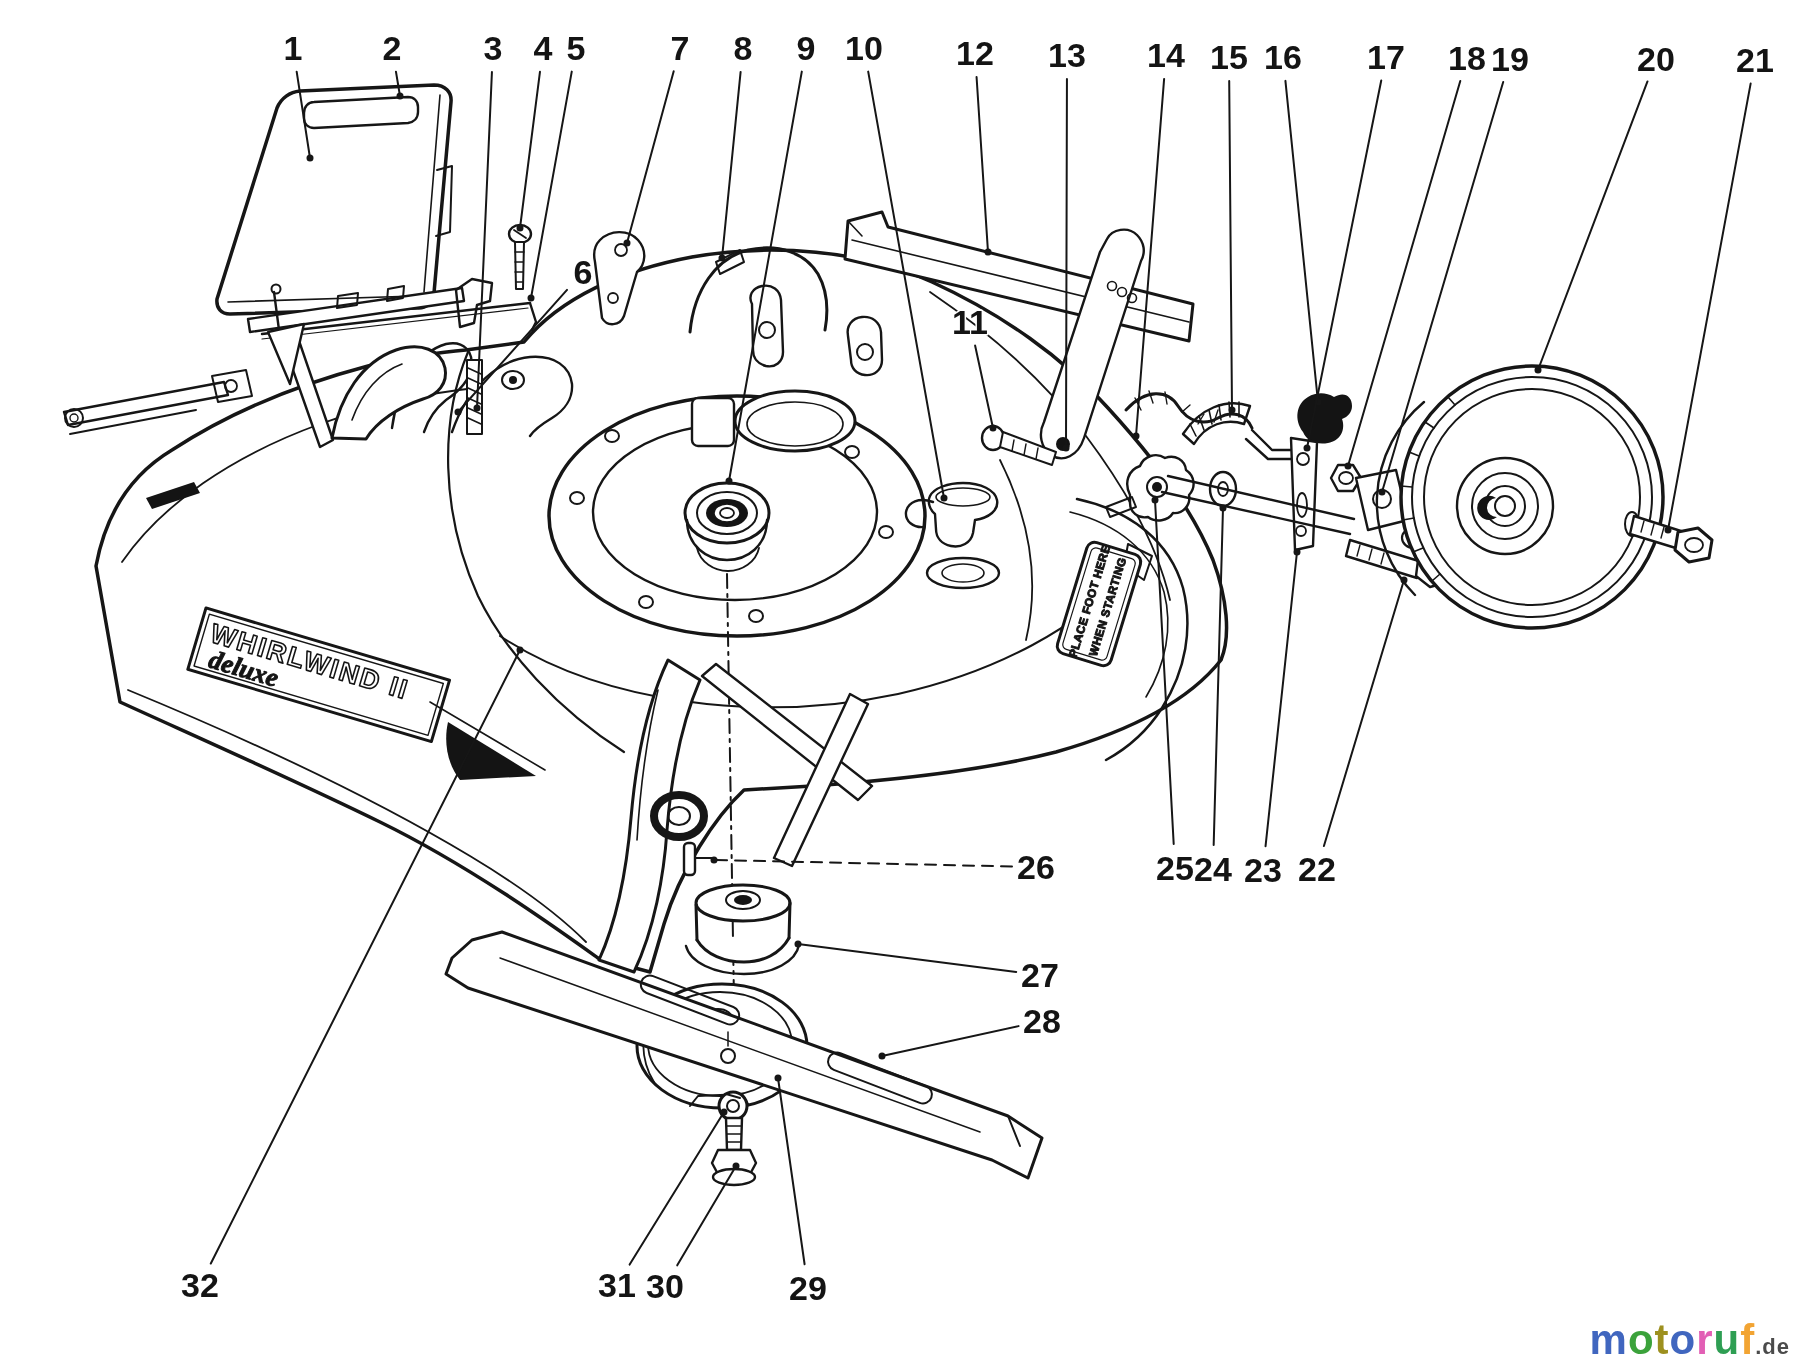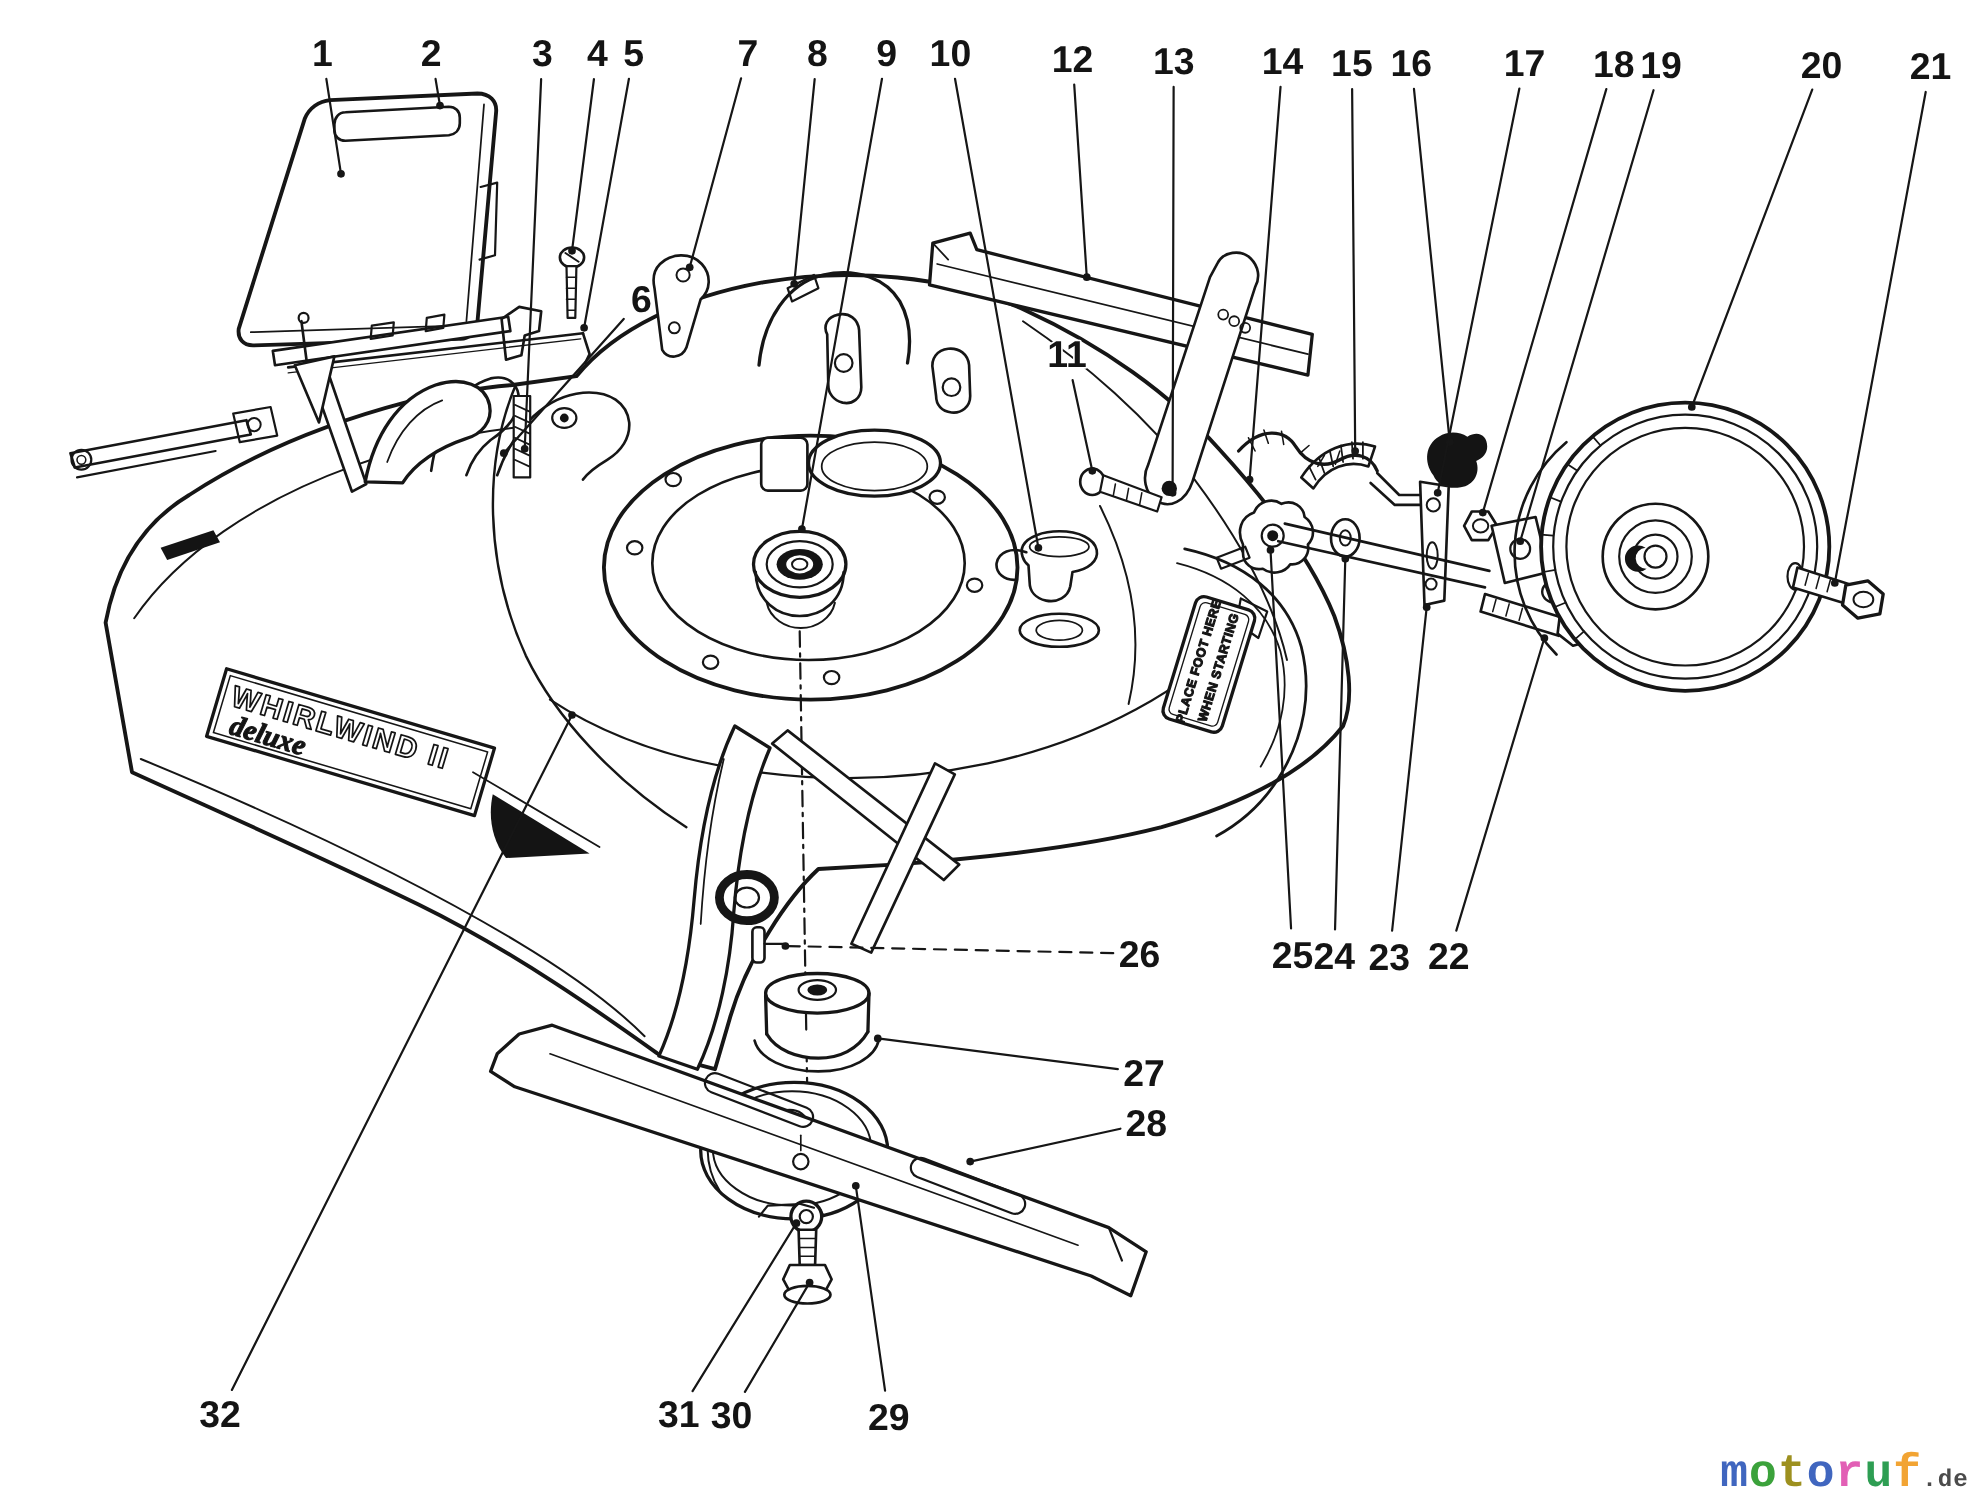--- a/index.html
+++ b/index.html
@@ -7,21 +7,21 @@
          font-family:"Liberation Sans",sans-serif;}
   svg{position:absolute;left:0;top:0;}
   .callout-num{font-family:"Liberation Sans",sans-serif;font-weight:bold;font-size:34px;
                fill:#141414;text-anchor:middle;paint-order:stroke;stroke:#ffffff;stroke-width:3px;}
   .ww-text{font-family:"Liberation Sans",sans-serif;font-weight:bold;font-size:27px;
            letter-spacing:2px;fill:#ffffff;stroke:#141414;stroke-width:1.6px;}
   .dx-text{font-family:"Liberation Serif",serif;font-weight:bold;font-style:italic;
            font-size:26px;fill:#141414;}
   .foot-text{font-family:"Liberation Sans",sans-serif;font-weight:bold;font-size:11.5px;
              fill:#141414;text-anchor:middle;letter-spacing:0.5px;}
-  .watermark{position:absolute;right:10px;bottom:6px;font-family:Liberation Mono, monospace;
+  .watermark{position:absolute;right:10px;bottom:6px;font-family:Liberation Sans, sans-serif;
              font-weight:bold;font-size:42px;letter-spacing:1px;line-height:1;}
   .watermark .suffix{font-size:22px;font-weight:bold;}
 </style>
 </head>
 <body>
 
 <div class="stage">
 <svg width="1800" height="1367" viewBox="0 0 1800 1367" fill="none" stroke="#161616" stroke-linecap="round" stroke-linejoin="round">
 
   <g>

